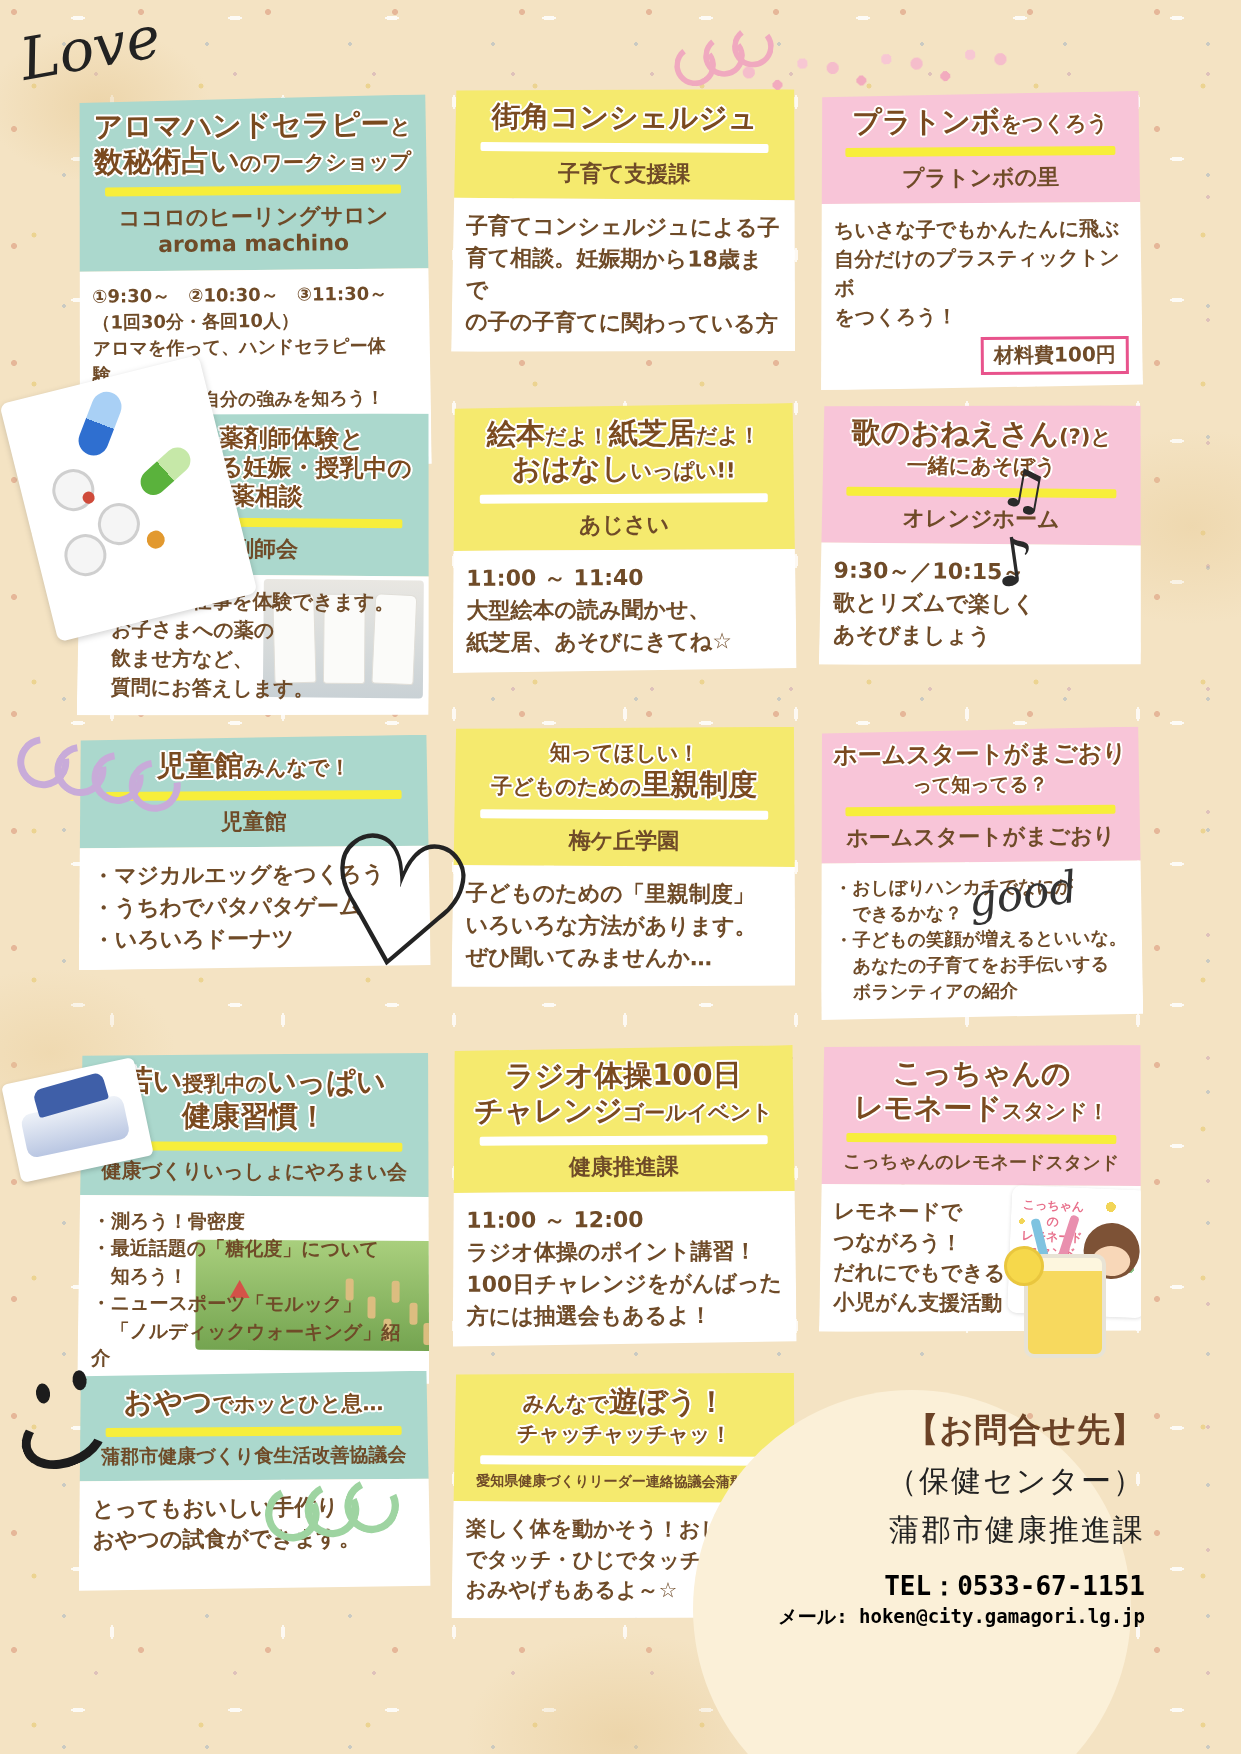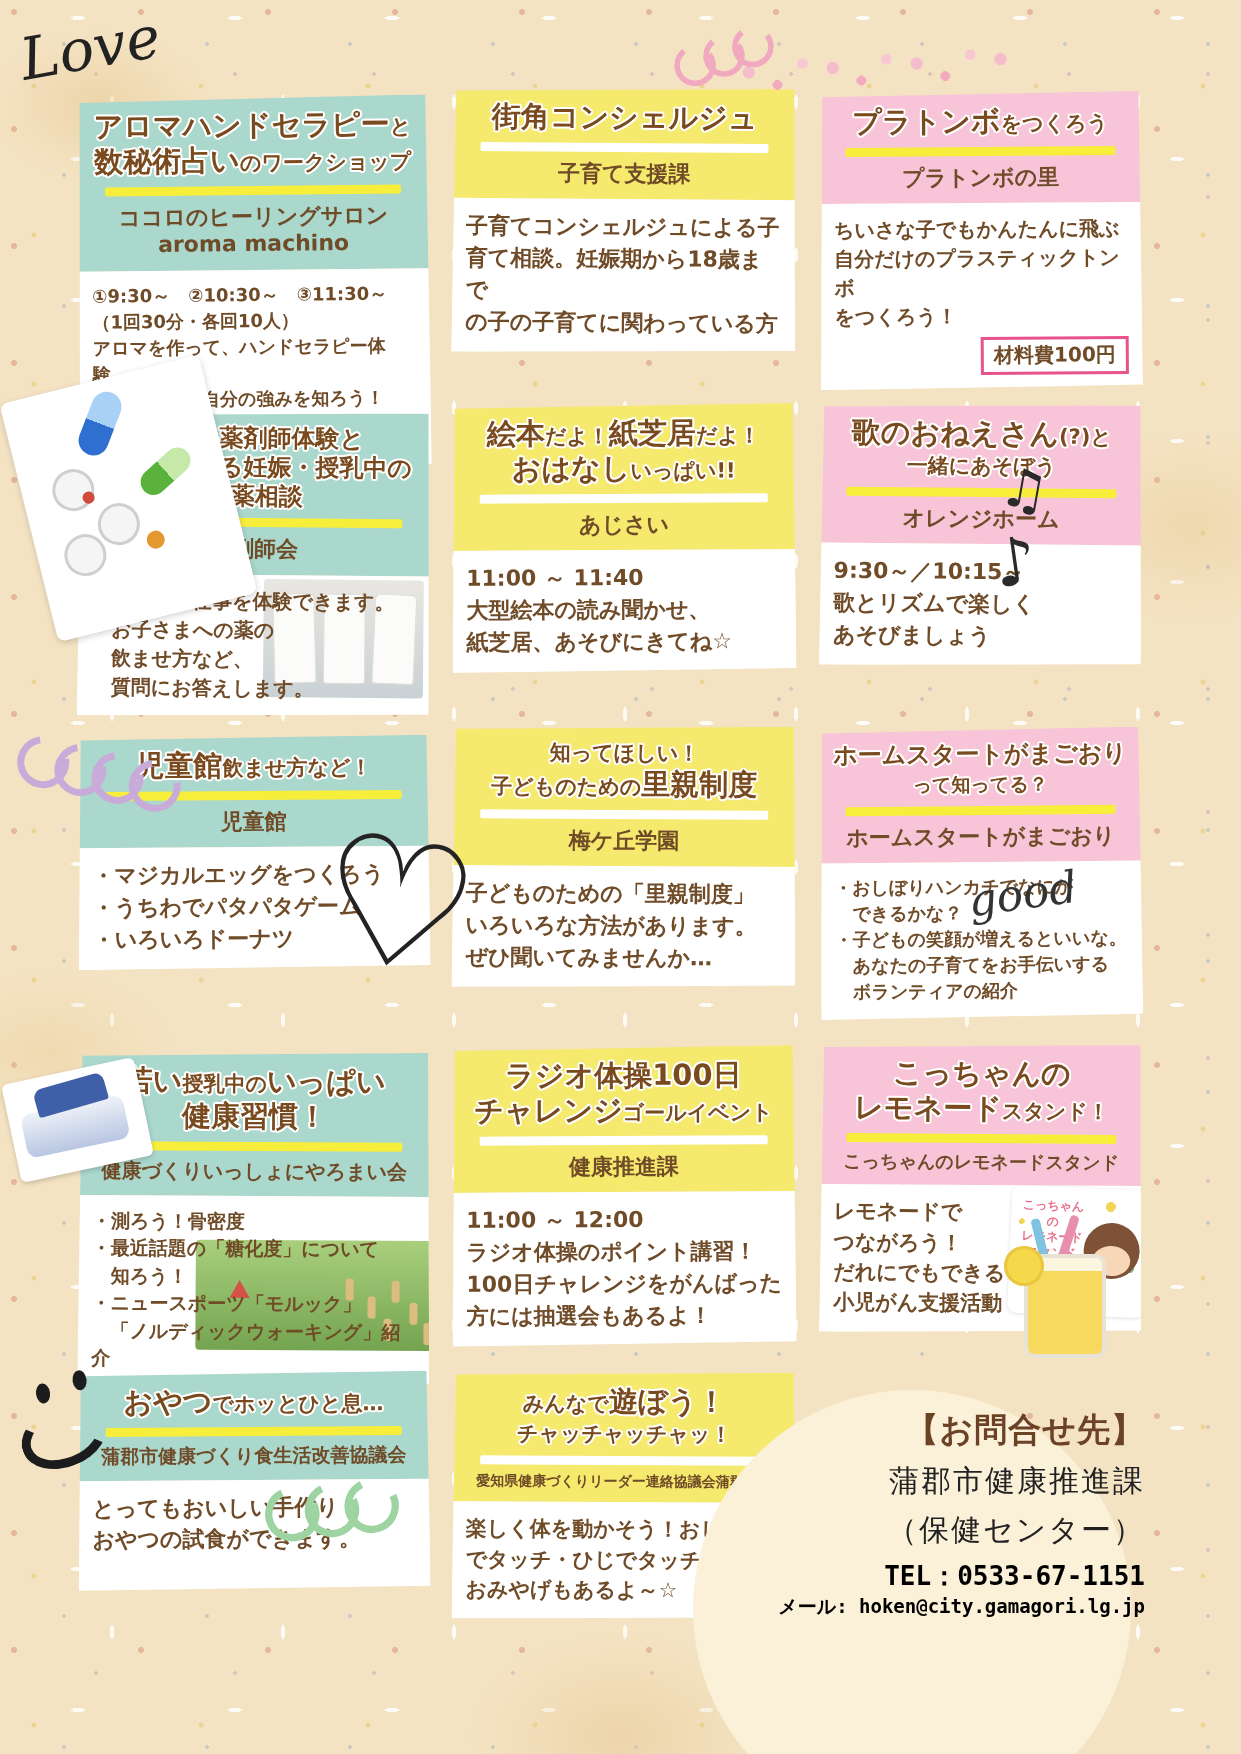--- a/index.html
+++ b/index.html
@@ -90,21 +90,21 @@
   .smiley .mouth{position:absolute;left:4px;top:40px;width:70px;height:44px;border:9px solid transparent;border-bottom-color:currentColor;border-left-color:currentColor;border-radius:50%;transform:rotate(-14deg);}
   .jar{position:absolute;left:1004px;top:1216px;width:120px;height:142px;z-index:2;}
   .jar .glass{position:absolute;left:20px;top:38px;width:74px;height:96px;border:4px solid #e8e3d5;border-radius:10px;background:linear-gradient(180deg,#fdf6de 14%,#f7d95e 14%);}
   .jar .s1{position:absolute;left:56px;top:-2px;width:9px;height:72px;background:#e98fae;border-radius:4px;transform:rotate(18deg);}
   .jar .s2{position:absolute;left:34px;top:2px;width:9px;height:64px;background:#7fc3e0;border-radius:4px;transform:rotate(-14deg);}
   .jar .slice{position:absolute;left:0;top:30px;width:34px;height:34px;border-radius:50%;background:#f6d84b;border:3px solid #e9c63e;}
   .contact-circle{position:absolute;left:693px;top:1390px;width:438px;height:438px;border-radius:50%;background:#fbf0d8;z-index:1;}
   .contact{position:absolute;left:725px;top:1408px;width:420px;text-align:right;z-index:2;}
   .c-head{font-size:33px;font-weight:bold;color:#6b4226;letter-spacing:1px;}
   .c-org{font-size:30px;color:#222;margin-top:8px;letter-spacing:2px;}
-  .c-tel{font-family:"DejaVu Sans Mono",monospace;font-size:26px;font-weight:bold;color:#000;margin-top:8px;}
+  .c-tel{font-family:"DejaVu Sans Mono",monospace;font-size:26px;font-weight:bold;color:#000;margin-top:18px;}
   .c-fax{font-family:"DejaVu Sans Mono",monospace;font-size:26px;font-weight:bold;color:#000;margin-top:4px;}
   .c-mail{font-family:"DejaVu Sans Mono",monospace;font-size:19px;font-weight:bold;color:#000;}
 </style>
 </head>
 <body>
 
 <div class="canvas">
   <div id="cards">
       <section class="card teal" style="left: 78px; top: 96px; width: 352px; transform: rotate(-0.6deg);">
         <header class="hd">
@@ -213,21 +213,21 @@
         </header>
         <div class="bd" style="font-size: 22px; min-height: 96px;">
           <div class="line">9:30～／10:15～</div>
           <div class="line">歌とリズムで楽しく</div>
           <div class="line">あそびましょう</div>
         </div>
       </section>
       <section class="card teal" style="left: 78px; top: 736px; width: 352px; transform: rotate(-0.4deg);">
         <header class="hd">
           <h2 class="ttl">
-            <div><span class="big">児童館</span><span class="small">飲ませ方など！</span></div>
+            <div><span class="big">児童館</span><span class="small">みんなで！</span></div>
           </h2>
           <div class="rule"></div>
           <div class="org" style="font-size: 22px;">
             <div>児童館</div>
           </div>
         </header>
         <div class="bd" style="font-size: 22px; min-height: 80px;">
           <div class="line">・マジカルエッグをつくろう</div>
           <div class="line">・うちわでパタパタゲーム</div>
           <div class="line">・いろいろドーナツ</div>
@@ -425,18 +425,18 @@
   <div class="contact-circle"></div>
   <div class="jar">
     <span class="s1"></span>
     <span class="s2"></span>
     <span class="glass"></span>
     <span class="slice"></span>
   </div>
 
   <div class="contact">
     <div class="c-head">【お問合せ先】</div>
+    <div class="c-org">（保健センター）</div>
     <div class="c-org">蒲郡市健康推進課</div>
-    <div class="c-org">（保健センター）</div>
     <div class="c-tel">TEL：0533-67-1151</div>
     <div class="c-mail">メール: hoken@city.gamagori.lg.jp</div>
   </div>
 </div>
 
 </body></html>

